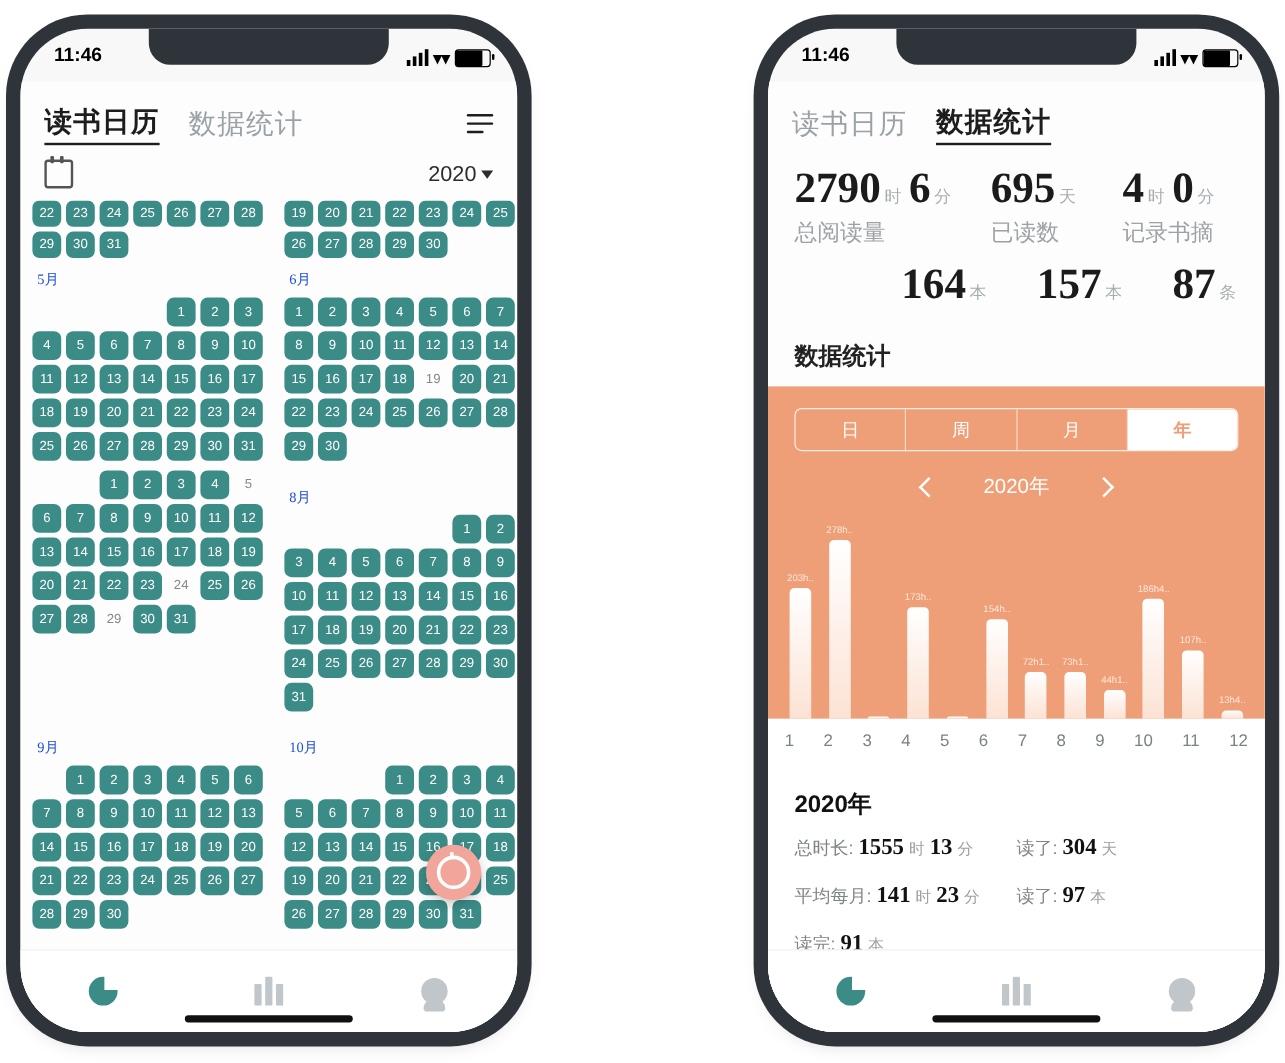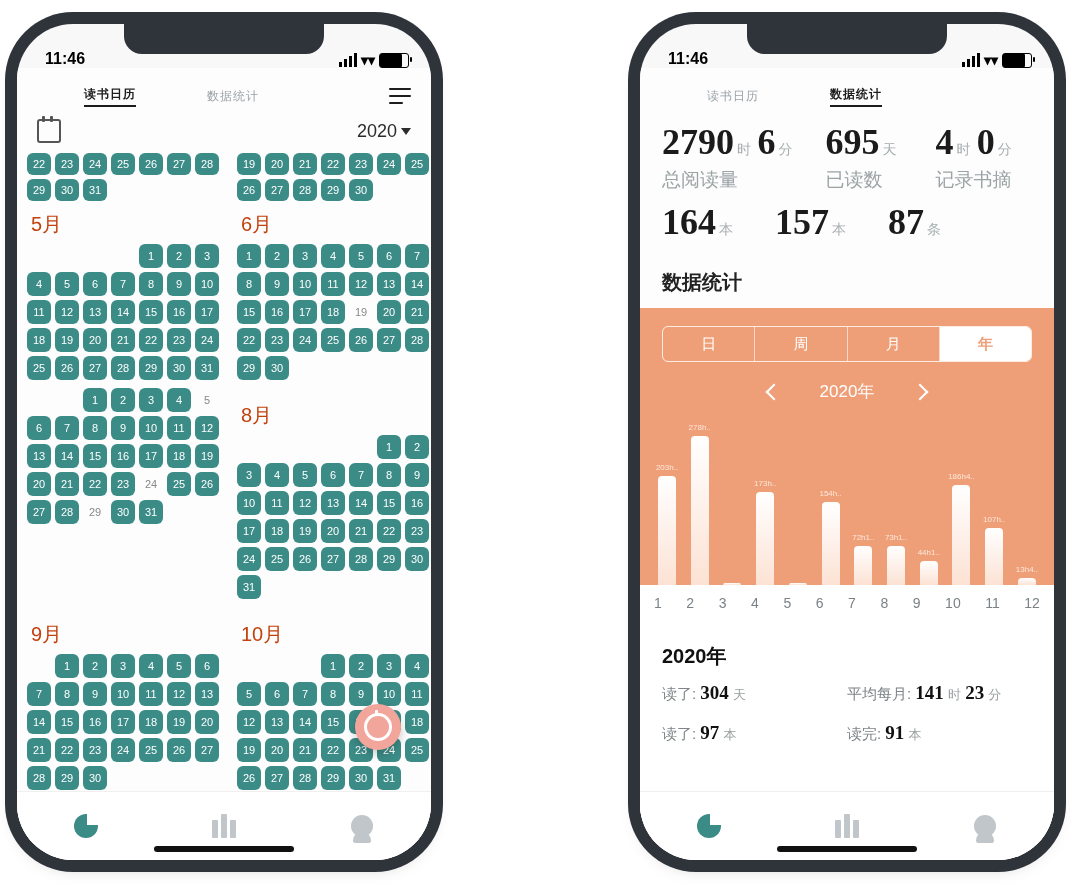--- a/index.html
+++ b/index.html
@@ -4,53 +4,53 @@
 <style>
   html,body{margin:0;padding:0;background:#fff;font-family:-apple-system,"Helvetica Neue",Arial,"PingFang SC","Hiragino Sans GB","Microsoft YaHei",sans-serif;}
   body{width:1071px;height:886px;}
   .phone{position:absolute;width:414px;height:836px;top:24px;border-radius:56px;background:#f8f8f8;
          box-shadow:0 0 0 12px #2f343b, 0 6px 18px rgba(0,0,0,.25);overflow:hidden;}
   #phone1{left:17px;} #phone2{left:640px;}
   .notch{position:absolute;top:0;left:50%;transform:translateX(-50%);width:200px;height:30px;background:#2f343b;
          border-bottom-left-radius:18px;border-bottom-right-radius:18px;z-index:50;}
   .home-ind{position:absolute;bottom:8px;left:50%;transform:translateX(-50%);width:140px;height:6px;border-radius:3px;background:#111;z-index:60;}
 
-  .status{position:absolute;top:26px;left:0;right:0;height:24px;font-size:16px;font-weight:600;color:#000;z-index:40;}
+  .status{position:absolute;top:14px;left:0;right:0;height:24px;font-size:16px;font-weight:600;color:#000;z-index:40;}
   .status .time{position:absolute;left:28px;top:0;}
   .status .right{position:absolute;right:22px;top:2px;display:flex;align-items:center;gap:4px;}
   .sig{display:inline-flex;align-items:flex-end;gap:2px;}
   .sig i{display:block;width:3px;background:#000;}
   .sig i:nth-child(1){height:5px} .sig i:nth-child(2){height:8px} .sig i:nth-child(3){height:11px} .sig i:nth-child(4){height:14px}
   .wifi{font-size:14px;}
   .bat{width:28px;height:13px;border:1.5px solid #000;border-radius:3px;position:relative;}
   .bat::after{content:"";position:absolute;right:-4px;top:3px;width:2px;height:5px;background:#000;border-radius:1px;}
   .bat i{display:block;height:100%;width:80%;background:#000;border-radius:1px;}
 
   .screen{position:absolute;top:44px;bottom:0;left:0;right:0;background:#fdfdfd;}
   .tabs{display:flex;align-items:center;padding:18px 20px 6px;gap:24px;}
-  .tabs a{font-size:12px;letter-spacing:1px;text-decoration:none;margin-left:47px;}
+  .tabs a{font-size:23px;letter-spacing:1px;text-decoration:none;}
   .tabs .active{color:#1d1d1d;font-weight:600;border-bottom:2px solid #1d1d1d;padding-bottom:2px;}
   .tabs .inactive{color:#9aa2a7;}
   .menu-ico{margin-left:auto;width:22px;height:18px;position:relative;}
   .menu-ico span{position:absolute;left:0;height:2px;background:#1d1d1d;border-radius:1px;}
   .menu-ico span:nth-child(1){top:0;width:22px}
   .menu-ico span:nth-child(2){top:7px;width:22px}
   .menu-ico span:nth-child(3){top:14px;width:14px}
 
   .row2{display:flex;align-items:center;padding:6px 20px 10px;gap:10px;color:#2c2c2c;}
   .row2 .cal-ico{width:20px;height:20px;border:2px solid #555;border-radius:3px;position:relative;}
   .row2 .cal-ico::before{content:"";position:absolute;top:-5px;left:3px;width:3px;height:6px;background:#555;border-radius:1px;box-shadow:8px 0 #555;}
   .row2 .txt{font-size:20px;}
   .row2 .yr{margin-left:auto;font-size:18px;display:flex;align-items:center;gap:4px;}
   .row2 .chev{width:0;height:0;border-left:5px solid transparent;border-right:5px solid transparent;border-top:7px solid #2c2c2c;}
 
   .cal-wrap{padding:0 10px 60px;height:640px;overflow:hidden;}
   .months{display:grid;grid-template-columns:1fr 1fr;gap:8px 18px;}
   .month{}
-  .mtitle{font-size:20px;color:#c2410c;margin:14px 0 6px 4px;}
+  .mtitle{font-size:12px;color:#1d4ed8;margin:14px 0 6px 4px;font-family:Liberation Serif, serif;}
   .mgrid{display:grid;grid-template-columns:repeat(7,24px);grid-auto-rows:24px;gap:4px;}
   .d{font-size:11px;display:flex;align-items:center;justify-content:center;border-radius:6px;color:#fff;background:#3b8b87;}
   .d.off{background:transparent;color:#888;}
   .sp{visibility:hidden;}
   .partial{display:grid;grid-template-columns:repeat(7,24px);grid-auto-rows:22px;gap:4px;margin-bottom:-4px;}
 
   .bottom-nav{position:absolute;bottom:0;left:0;right:0;height:68px;background:#fff;display:flex;border-top:1px solid rgba(0,0,0,.06);}
   .bitem{flex:1;display:flex;align-items:center;justify-content:center;color:#c0c6c9;}
   .bitem.active{color:#3b8b87;}
   .pie{width:24px;height:24px;border-radius:50%;background:currentColor;position:relative;}
@@ -65,21 +65,21 @@
   .fab .ring{width:22px;height:22px;border-radius:50%;border:3px solid #fff;position:relative;}
   .fab .ring::after{content:"";position:absolute;top:-6px;left:8px;width:3px;height:6px;background:#fff;border-radius:1px;}
 
   
   .stats{padding:4px 22px 0;}
   .srow{display:flex;gap:24px;margin-top:4px;}
   .num{font-family:Georgia,'Times New Roman',serif;font-weight:700;color:#1b1b1b;}
   .big{font-size:36px;} .unit{font-size:14px;color:#a6adaf;margin:0 2px 0 3px;}
   .lbl{font-size:19px;color:#9ca3a5;margin-top:4px;}
   .col{}
-  .srow2{display:flex;gap:40px;margin-top:8px;}
+  .srow2{display:flex;gap:40px;margin-top:8px;justify-content:flex-end;}
   .sec-title{font-size:20px;font-weight:600;color:#222;margin:26px 0 12px 22px;}
   .chart-card{background:#ef9f78;margin:0;padding:18px 0 0;}
   .seg{display:flex;margin:0 22px 14px;border:1px solid rgba(255,255,255,.8);border-radius:6px;overflow:hidden;height:34px;}
   .seg div{flex:1;display:flex;align-items:center;justify-content:center;font-size:15px;color:#fff;border-right:1px solid rgba(255,255,255,.6);}
   .seg div:last-child{border-right:none;} .seg .sel{background:#fff;color:#ef9f78;font-weight:600;}
   .period{display:flex;align-items:center;justify-content:center;gap:40px;color:#fff;padding:4px 22px 12px;font-size:17px;}
   .arrow{width:10px;height:10px;border-left:2px solid #fff;border-bottom:2px solid #fff;}
   .arrow.l{transform:rotate(45deg);} .arrow.r{transform:rotate(-135deg);}
   .bars{display:flex;align-items:flex-end;justify-content:space-between;height:170px;padding:0 14px;}
   .bwrap{display:flex;flex-direction:column;align-items:center;gap:4px;width:26px;}
@@ -544,20 +544,21 @@
         <span>8</span>
         <span>9</span>
         <span>10</span>
         <span>11</span>
         <span>12</span>
       </div>
 
     <div class="summary">
       <h3>2020年</h3>
       <div class="sgrid">
+        <div><span>总时长: </span><b>1555</b> <span class="u">时</span> <b>13</b> <span class="u">分</span></div>
         <div><span>读了: </span><b>304</b> <span class="u">天</span></div>
         <div><span>平均每月: </span><b>141</b> <span class="u">时</span> <b>23</b> <span class="u">分</span></div>
         <div><span>读了: </span><b>97</b> <span class="u">本</span></div>
         <div><span>读完: </span><b>91</b> <span class="u">本</span></div>
       </div>
     </div>
 
     <div class="bottom-nav">
       <div class="bitem active">
           <div class="pie"></div>

